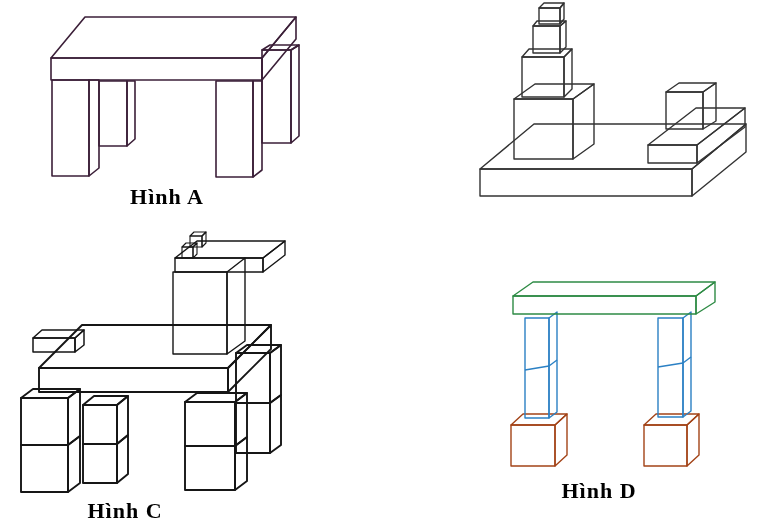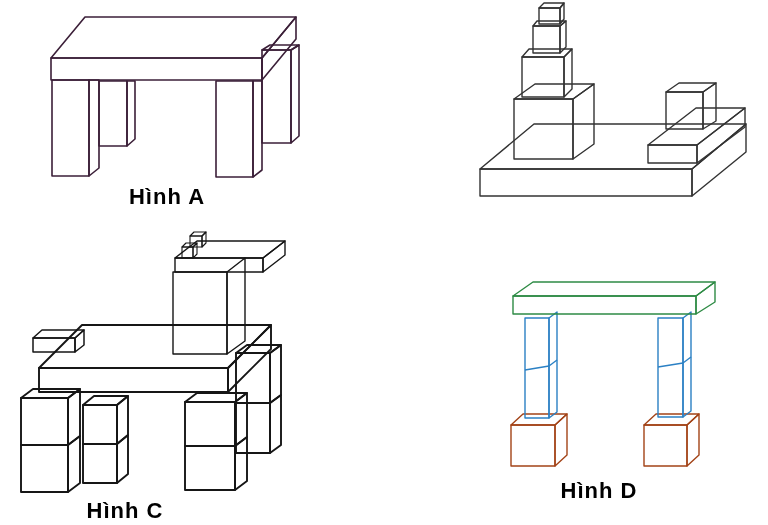--- a/index.html
+++ b/index.html
@@ -1,17 +1,17 @@
 <!DOCTYPE html>
 <html><head>
 <meta charset="utf-8">
 <style>
   html,body{margin:0;padding:0;background:#fff;}
   .canvas{position:relative;width:768px;height:525px;background:#ffffff;overflow:hidden;
-          font-family:Liberation Sans, sans-serif;}
+          font-family:Liberation Serif, serif;}
   .canvas svg{position:absolute;left:0;top:0;}
   svg polygon, svg line{stroke-width:1.4;stroke-linejoin:round;fill:none;}
   g[data-name="figure-a"] polygon{stroke-width:1.6;}
   g[data-name="figure-c-legs"] polygon, g[data-name="figure-c-table"] polygon{stroke-width:1.9;}
   g[data-name="figure-c-yellow-cubes"] polygon{stroke-width:1.1;}
   g[data-name="figure-c-magenta"] polygon{stroke-width:1.5;}
   .fig-label{position:absolute;transform:translateX(-50%);font-weight:bold;font-size:22px;
              color:#000;white-space:nowrap;letter-spacing:1px;}
 </style>
 </head>

